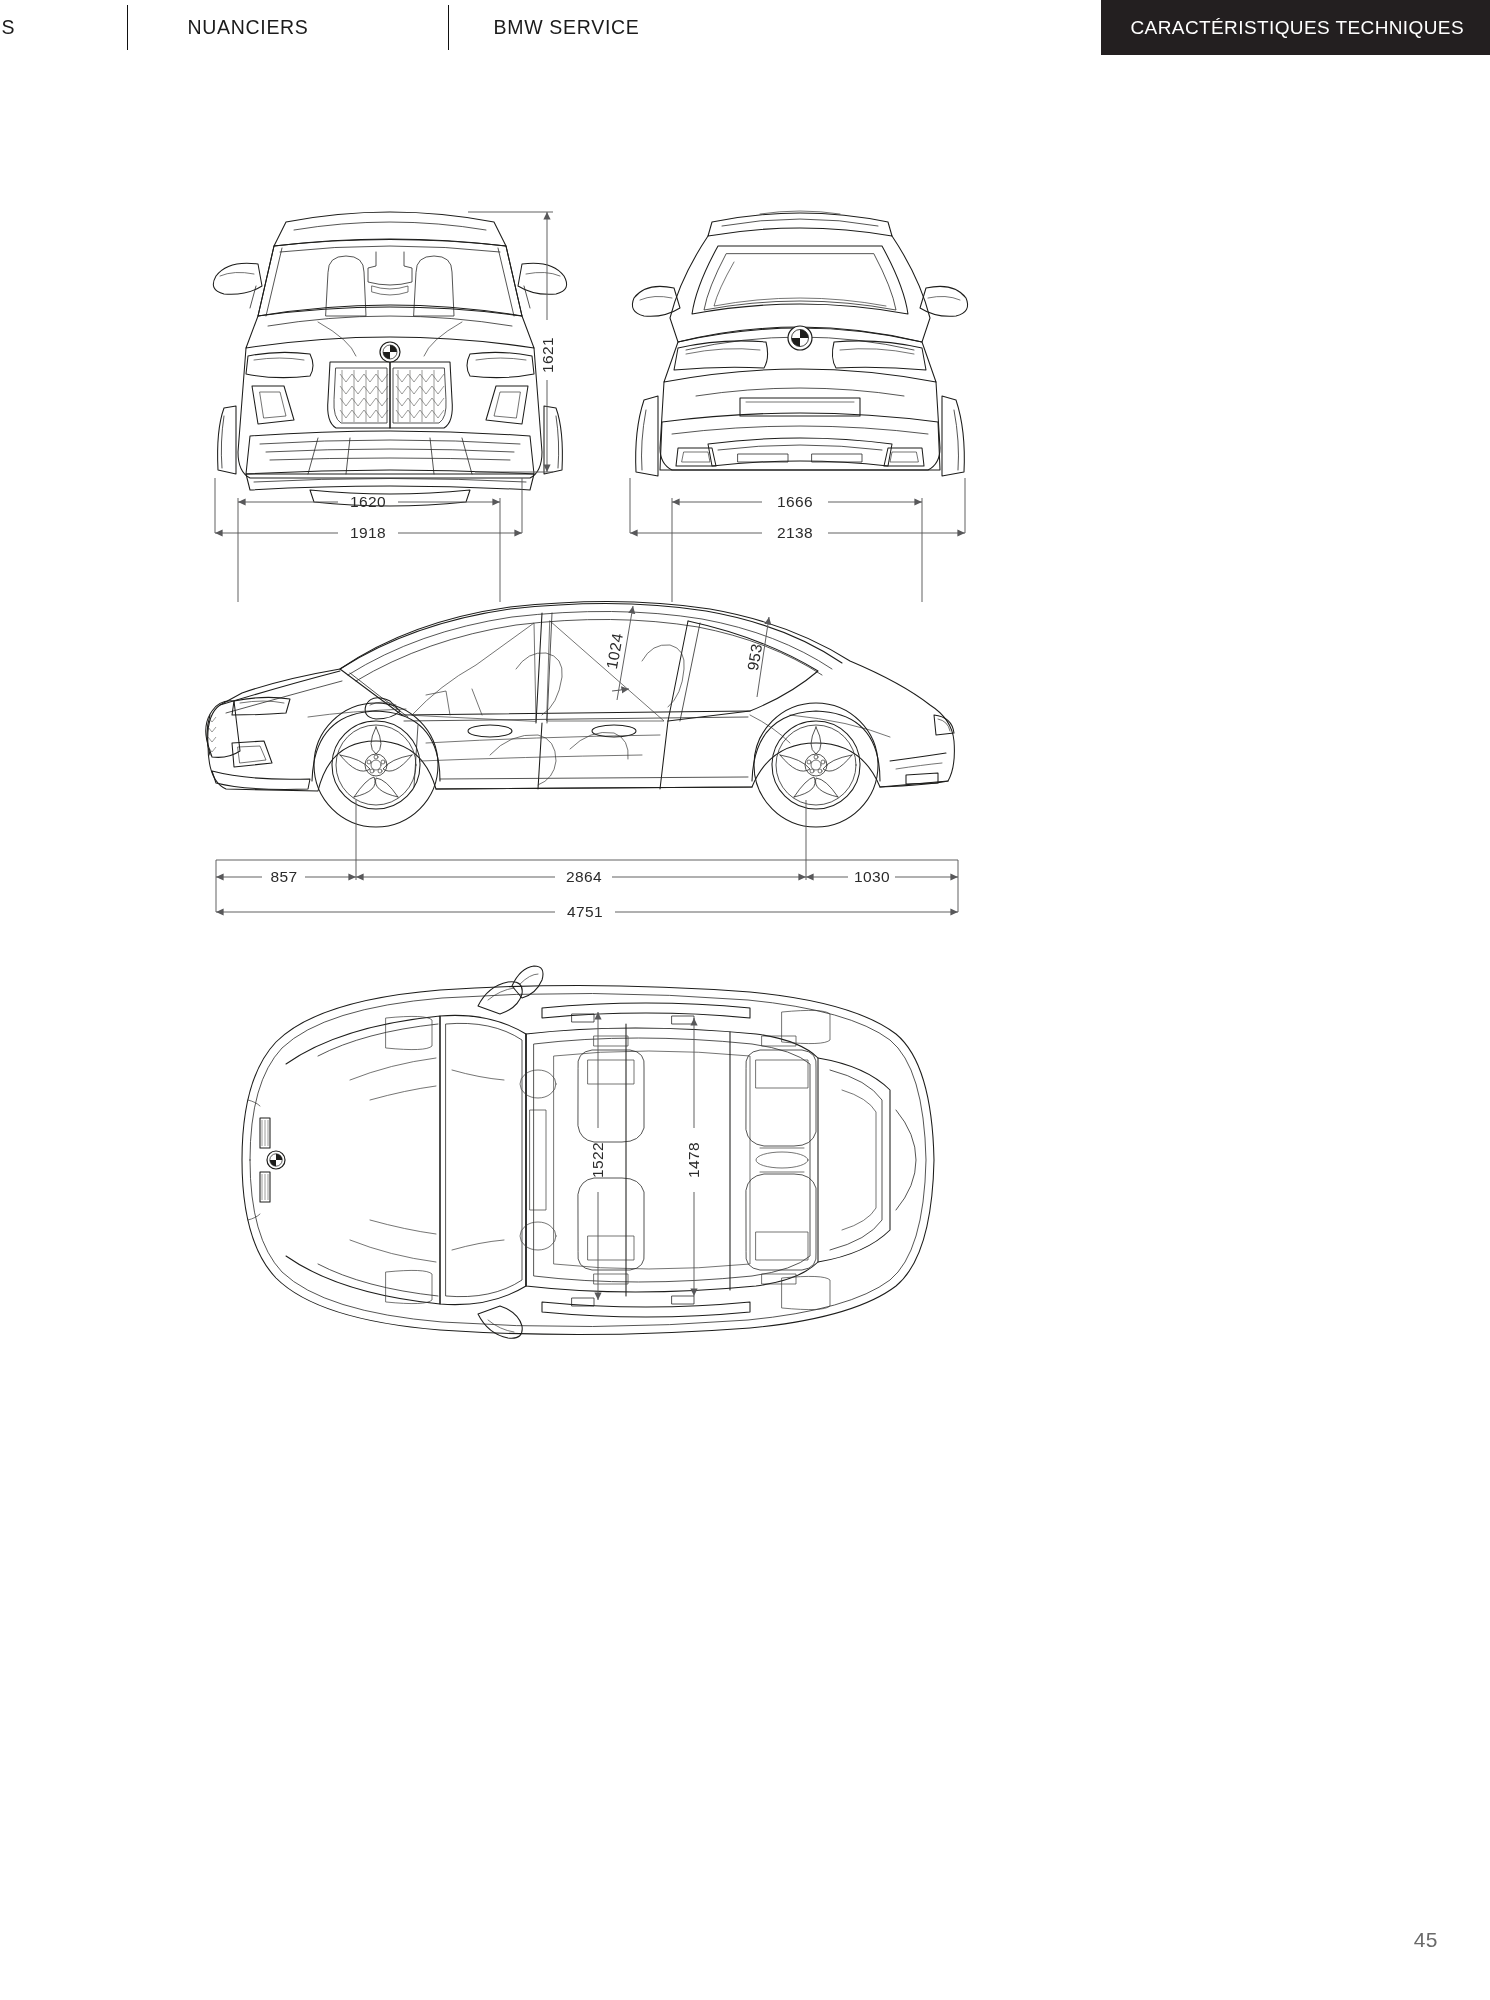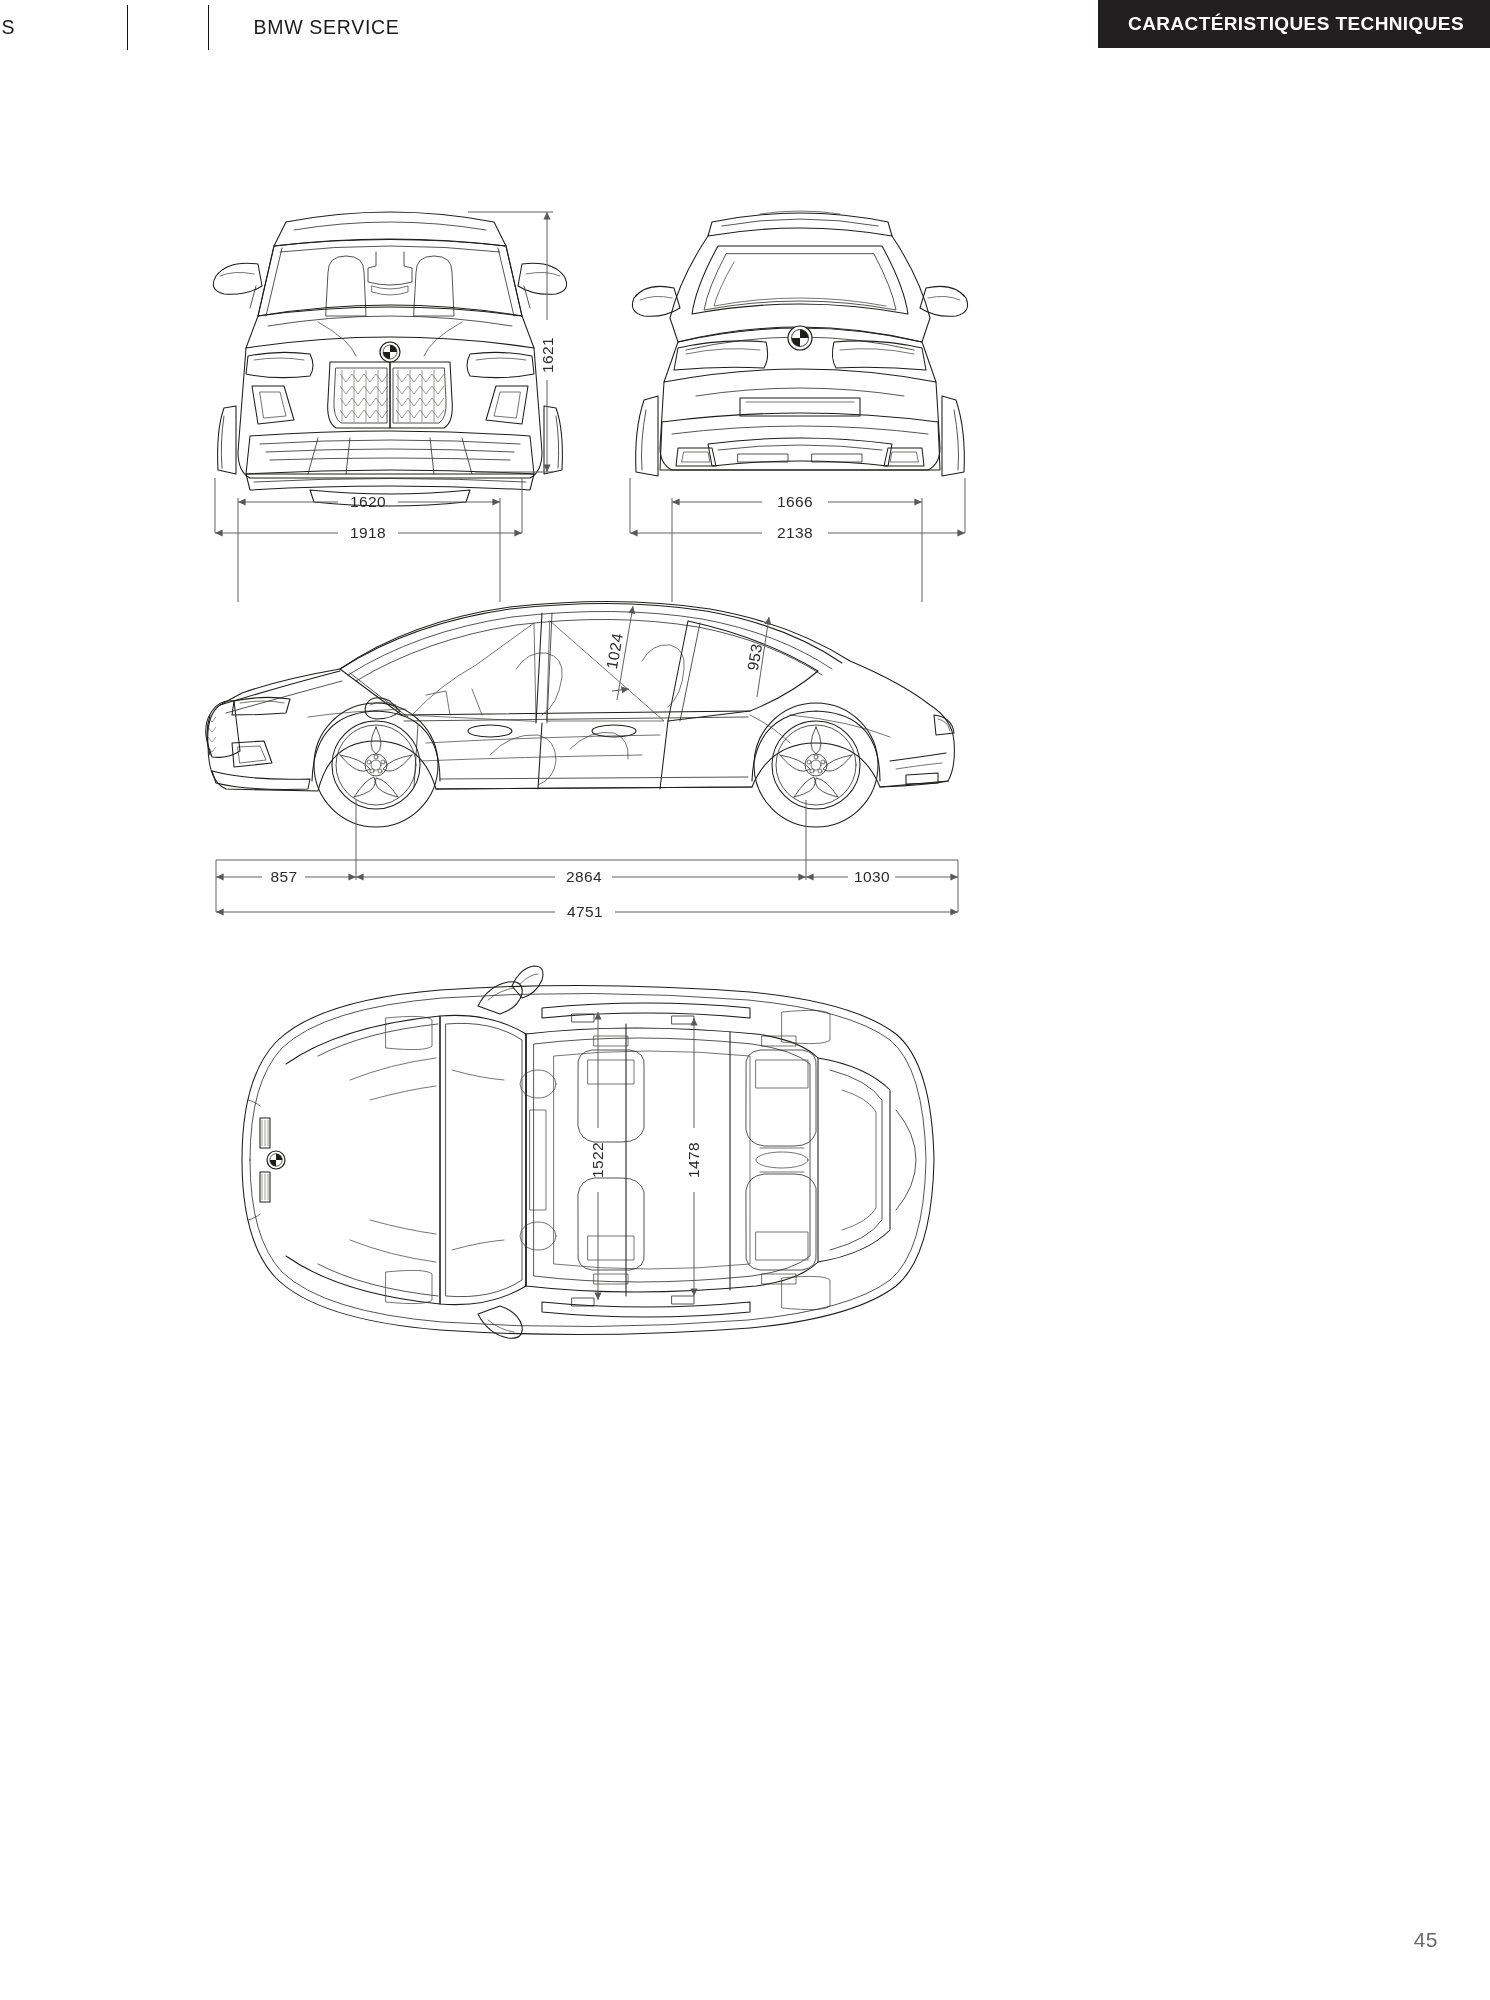--- a/index.html
+++ b/index.html
@@ -50,25 +50,25 @@
     flex: 0 0 1px;
   }
   .nav-spacer-a { width: 45px; }
   .nav-mid-1 { width: 240px; }
   .nav-spacer-b { width: 80px; }
   .nav-mid-2 { width: 235px; text-align: right; }
   .nav-spacer-c { flex: 1 1 auto; }
   .nav-active {
     background: #231f20;
     color: #ffffff;
-    font-weight: bold;
+    font-weight: normal;
     font-size: 19px;
     letter-spacing: 0.4px;
     padding: 0 26px 0 30px;
-    height: 48px;
+    height: 55px;
   }
 
   
   .drawing {
     position: absolute;
   }
   .drawing svg { display: block; }
 
   .view-front  { left: 190px;  top: 190px;  }
   .view-rear   { left: 600px;  top: 190px;  }
@@ -102,20 +102,21 @@
 </style>
 </head>
 <body>
 
 <div class="page">
 
   <nav class="topnav">
     <div class="nav-item nav-clipped">TIONS</div>
     <div class="nav-spacer-a"></div>
     <div class="nav-sep"></div>
+    <div class="nav-item nav-mid-1">NUANCIERS</div>
     <div class="nav-spacer-b"></div>
     <div class="nav-sep"></div>
     <div class="nav-item nav-mid-2">BMW SERVICE</div>
     <div class="nav-spacer-c"></div>
     <div class="nav-item nav-active">CARACTÉRISTIQUES TECHNIQUES</div>
   </nav>
 
   <div class="drawing view-front">
     <svg width="400" height="510" viewBox="0 0 400 510">
       <g>

